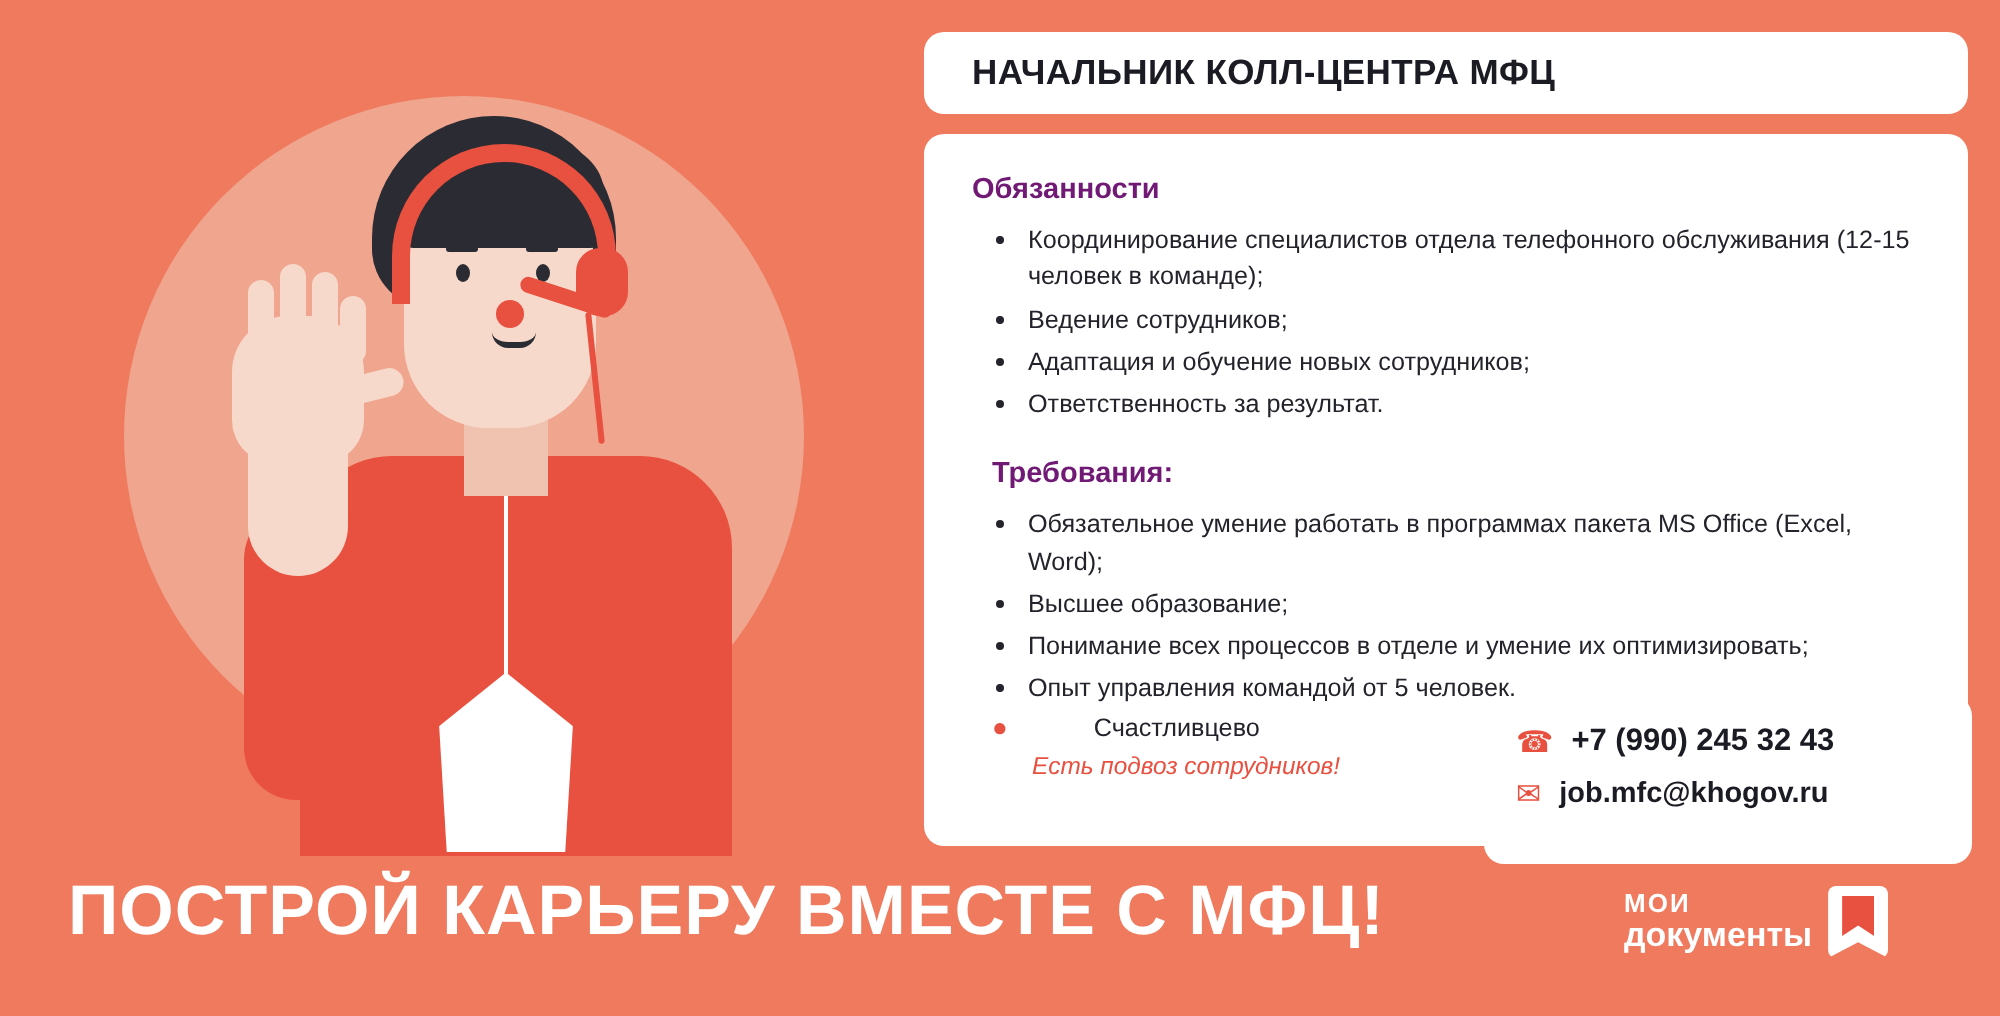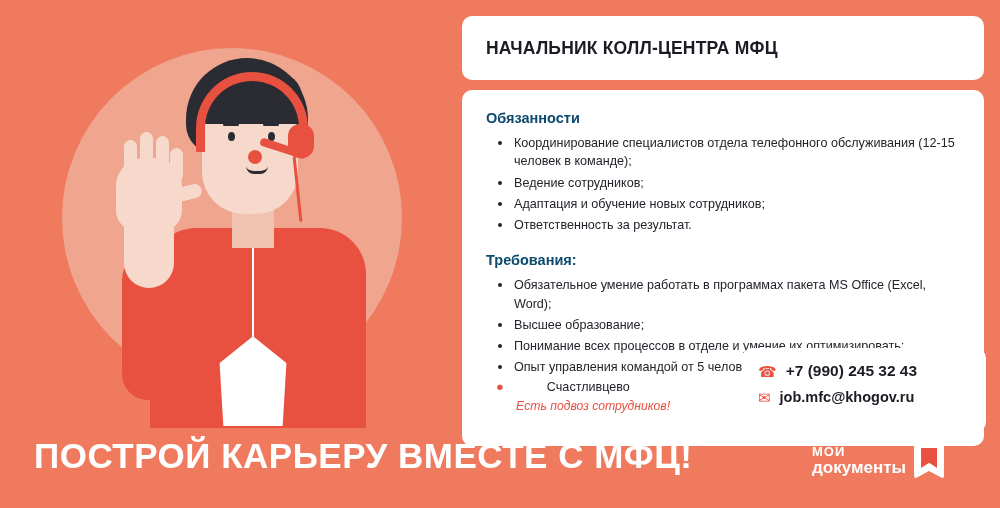--- a/index.html
+++ b/index.html
@@ -194,46 +194,46 @@
 
   
   #card {
     position: absolute;
     left: 462px; top: 16px;
     width: 522px; height: 416px;
   }
   .title-bar {
     background: #ffffff;
     border-radius: 10px;
-    height: 64px;
+    height: 41px;
     display: flex;
     align-items: center;
     padding: 0 24px;
     margin-bottom: 10px;
   }
   .title-bar h1 {
     font-size: 17.5px;
     font-weight: bold;
     color: #1b1b24;
     letter-spacing: 0.2px;
   }
   .body-card {
     background: #ffffff;
     border-radius: 10px;
     height: 356px;
     padding: 20px 24px 0 24px;
     position: relative;
   }
   .section-head {
-    color: #0c4a6e;
+    color: #701a75;
     font-weight: bold;
     font-size: 14.5px;
     margin-bottom: 8px;
   }
-  .section-head.spaced { margin-top: 18px; }
+  .section-head.spaced { margin-top: 18px; margin-left: 10px; }
   ul.bullets {
     list-style: none;
     margin: 0 0 0 10px;
     padding: 0;
   }
   ul.bullets li {
     position: relative;
     padding-left: 18px;
     font-size: 12.6px;
     line-height: 1.45;

